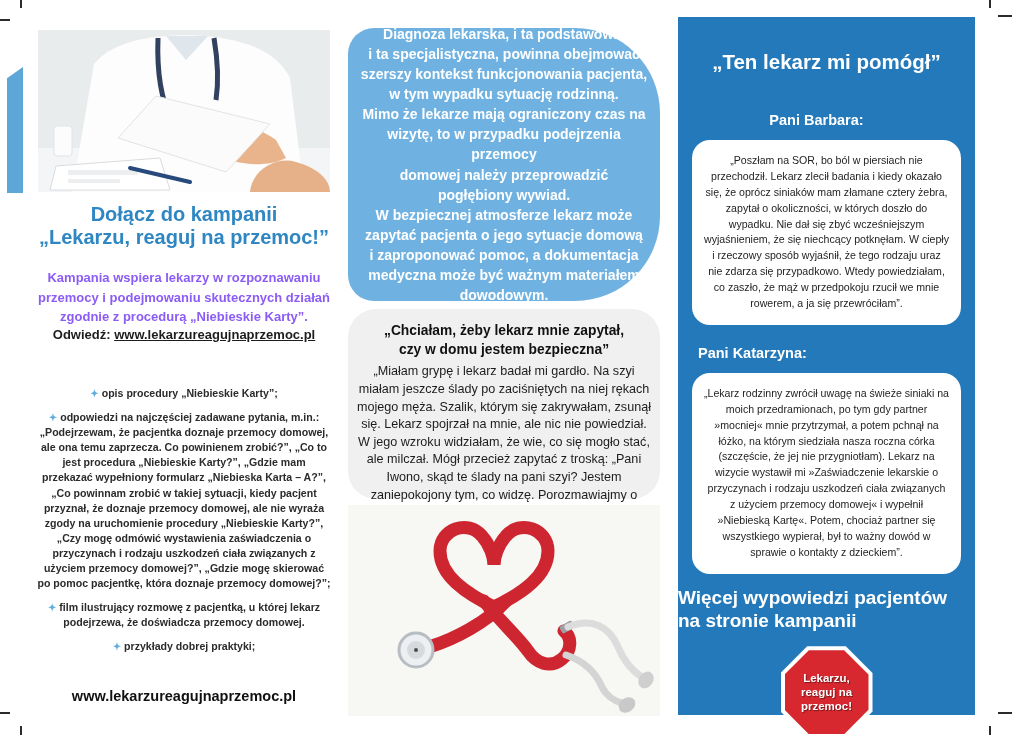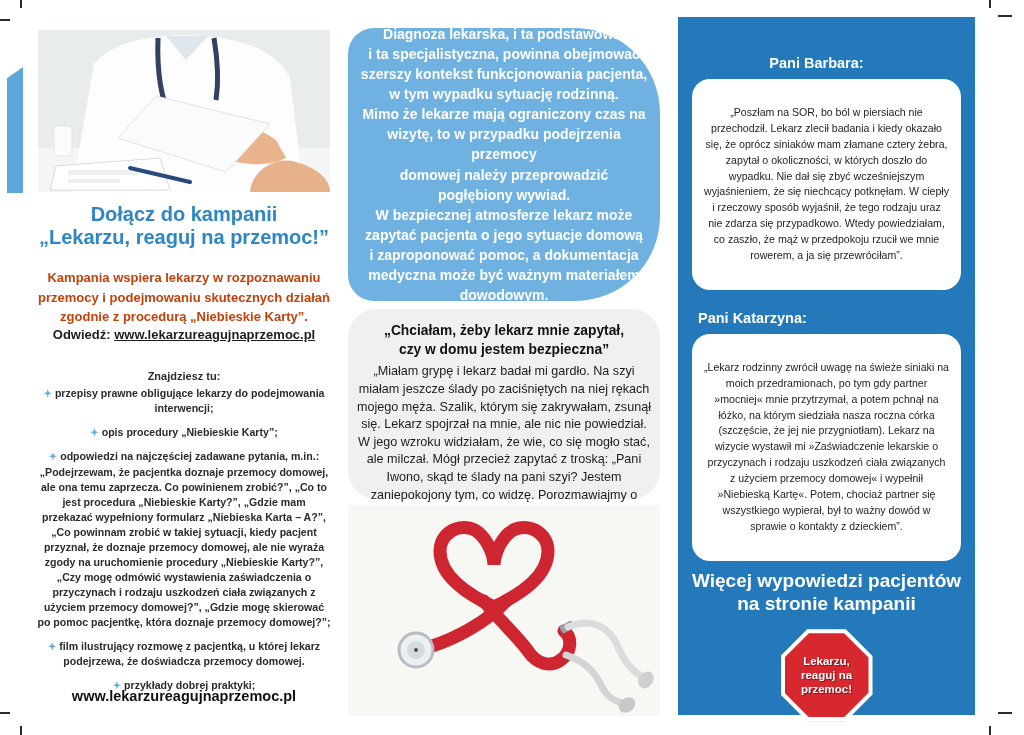--- a/index.html
+++ b/index.html
@@ -19,21 +19,21 @@
   .crop{position:absolute;background:#2b2b2b;}
 
   
   .left-panel{position:absolute;left:38px;top:0;width:292px;height:735px;text-align:center;}
   .photo-accent{position:absolute;left:-31px;top:67px;width:16px;height:126px;background:#5ca6d8;
     clip-path:polygon(0 9%,100% 0,100% 100%,0 100%);}
   .doctor-photo{position:absolute;left:0;top:30px;width:292px;height:162px;overflow:hidden;}
   .campaign-heading{position:absolute;left:-6px;top:203px;width:304px;font-size:20px;line-height:1.15;
     font-weight:bold;color:var(--accent-blue);}
   .campaign-intro{position:absolute;left:-8px;top:268px;width:308px;font-size:13px;font-weight:bold;
-    line-height:1.5;color:#c2410c;}
+    line-height:1.5;color:#8b5cf6;}
   .visit-line{position:absolute;left:-8px;top:327px;width:308px;font-size:13px;font-weight:bold;color:#1d1d1d;}
   .visit-line a{color:#1d1d1d;text-decoration:underline;}
   .list-title{position:absolute;left:0;top:370px;width:292px;font-size:11px;font-weight:bold;color:#2b2b2b;}
   .bullet-list{position:absolute;left:-2px;top:386px;width:296px;}
   .bullet-item{margin-bottom:9px;font-size:10.6px;font-weight:bold;line-height:1.42;color:#2b2b2b;}
   .diamond{color:#62aede;font-size:10px;margin-right:3px;}
   .left-footer-url{position:absolute;left:0;top:688px;width:292px;font-size:14.5px;font-weight:bold;color:#111;}
   .left-footer-url a{color:#111;text-decoration:none;}
 
   
@@ -47,23 +47,23 @@
   .quote-body{font-size:12.6px;color:#1c1c1c;line-height:1.4;}
   .steth-photo{position:absolute;left:0;top:505px;width:312px;height:211px;overflow:hidden;}
 
   
   .right-panel{position:absolute;left:678px;top:17px;width:297px;height:698px;background:var(--panel-blue);
     color:#fff;}
   .right-heading{margin-top:33px;text-align:center;font-size:20.5px;font-weight:bold;}
   .t-name{font-size:14.5px;font-weight:bold;}
   .t-name.right{text-align:center;margin:38px 20px 8px 0;}
   .t-name.left{text-align:left;margin:20px 0 8px 20px;}
-  .t-card{margin:4px 14px;background:#fff;border-radius:18px;color:#1d1d1d;font-size:10.6px;line-height:1.5;
-    text-align:center;padding:26px 12px;}
-  .more-text{margin-top:8px;text-align:center;font-size:19px;font-weight:bold;line-height:1.25;}
+  .t-card{margin:12px 14px;background:#fff;border-radius:18px;color:#1d1d1d;font-size:10.6px;line-height:1.5;
+    text-align:center;padding:13px 12px;}
+  .more-text{margin-top:8px;font-size:19px;font-weight:bold;line-height:1.25;}
   .badge-wrap{display:flex;justify-content:center;margin-top:13px;}
   .octagon-outer{width:92px;height:92px;background:#fff;
     clip-path:polygon(29% 0,71% 0,100% 29%,100% 71%,71% 100%,29% 100%,0 71%,0 29%);
     display:flex;align-items:center;justify-content:center;
     filter:drop-shadow(2px 3px 3px rgba(0,0,0,.35));}
   .octagon-inner{width:84px;height:84px;background:var(--badge-red);
     clip-path:polygon(29% 0,71% 0,100% 29%,100% 71%,71% 100%,29% 100%,0 71%,0 29%);
     display:flex;align-items:center;justify-content:center;}
   .badge-text{font-size:11.5px;font-weight:bold;line-height:1.25;text-align:center;color:#fff;
     text-shadow:1px 1px 1px rgba(0,0,0,.45);}
@@ -105,24 +105,22 @@
       </svg>
     </div>
 
     <div class="campaign-heading preline">Dołącz do kampanii
 „Lekarzu, reaguj na przemoc!”</div>
     <div class="campaign-intro preline">Kampania wspiera lekarzy w  rozpoznawaniu
 przemocy i podejmowaniu skutecznych działań
 zgodnie z procedurą „Niebieskie Karty”.</div>
     <div class="visit-line"><span>Odwiedź: </span><a href="#">www.lekarzureagujnaprzemoc.pl</a></div>
 
-    <div class="list-title">Znajdziesz tu:</div>
 
     <div class="bullet-list">
-      <div class="bullet-item"><span class="diamond">✦</span><span>przepisy prawne obligujące lekarzy do podejmowania interwencji;</span></div>
       <div class="bullet-item"><span class="diamond">✦</span><span>opis procedury „Niebieskie Karty”;</span></div>
       <div class="bullet-item"><span class="diamond">✦</span><span>odpowiedzi na najczęściej zadawane pytania, m.in.: „Podejrzewam, że pacjentka doznaje przemocy domowej, ale ona temu zaprzecza. Co powinienem zrobić?”, „Co to jest procedura „Niebieskie Karty?”, „Gdzie mam przekazać wypełniony formularz „Niebieska Karta – A?”, „Co powinnam zrobić w takiej sytuacji, kiedy pacjent przyznał, że doznaje przemocy domowej, ale nie wyraża zgody na uruchomienie procedury „Niebieskie Karty?”, „Czy mogę odmówić wystawienia zaświadczenia o przyczynach i rodzaju uszkodzeń ciała związanych z użyciem przemocy domowej?”, „Gdzie mogę skierować po pomoc pacjentkę, która doznaje przemocy domowej?”;</span></div>
       <div class="bullet-item"><span class="diamond">✦</span><span>film ilustrujący rozmowę z pacjentką, u której lekarz podejrzewa, że doświadcza przemocy domowej.</span></div>
       <div class="bullet-item"><span class="diamond">✦</span><span>przykłady dobrej praktyki;</span></div>
     </div>
 
     <div class="left-footer-url"><a href="#">www.lekarzureagujnaprzemoc.pl</a></div>
   </div>
 
   <div class="mid-panel">
@@ -161,20 +159,21 @@
         <rect x="212" y="118" width="14" height="8" rx="2" fill="#9aa0a6" transform="rotate(-30 219 122)"></rect>
         <path d="M220,122 C244,112 262,122 270,142 C276,156 284,166 294,172" fill="none" stroke="#dcdcdc" stroke-width="7" stroke-linecap="round"></path>
         <path d="M218,150 C236,156 248,168 254,182 C258,190 266,196 274,198" fill="none" stroke="#d4d4d4" stroke-width="7" stroke-linecap="round"></path>
         <ellipse cx="298" cy="175" rx="7" ry="9" fill="#cfcfcf" transform="rotate(35 298 175)"></ellipse>
         <ellipse cx="279" cy="200" rx="7" ry="9" fill="#c9c9c9" transform="rotate(55 279 200)"></ellipse>
       </svg>
     </div>
   </div>
 
   <div class="right-panel">
+    <div class="right-heading">„Ten lekarz mi pomógł”</div>
 
     <div class="t-name right">Pani Barbara:</div>
     <div class="t-card">„Poszłam na SOR, bo ból w piersiach nie przechodził. Lekarz zlecił badania i kiedy okazało się, że oprócz siniaków mam złamane cztery żebra, zapytał o okoliczności, w których doszło do wypadku. Nie dał się zbyć wcześniejszym wyjaśnieniem, że się niechcący potknęłam. W ciepły i rzeczowy sposób wyjaśnił, że tego rodzaju uraz nie zdarza się przypadkowo. Wtedy powiedziałam, co zaszło, że mąż w przedpokoju rzucił we mnie rowerem, a ja się przewróciłam”.</div>
 
     <div class="t-name left">Pani Katarzyna:</div>
     <div class="t-card">„Lekarz rodzinny zwrócił uwagę na świeże siniaki na moich przedramionach, po tym gdy partner »mocniej« mnie przytrzymał, a potem pchnął na łóżko, na którym siedziała nasza roczna córka (szczęście, że jej nie przygniotłam). Lekarz na wizycie wystawił mi »Zaświadczenie lekarskie o przyczynach i rodzaju uszkodzeń ciała związanych z użyciem przemocy domowej« i wypełnił »Niebieską Kartę«. Potem, chociaż partner się wszystkiego wypierał, był to ważny dowód w sprawie o kontakty z dzieckiem”.</div>
 
     <div class="more-text preline">Więcej wypowiedzi pacjentów
 na stronie kampanii</div>
 

